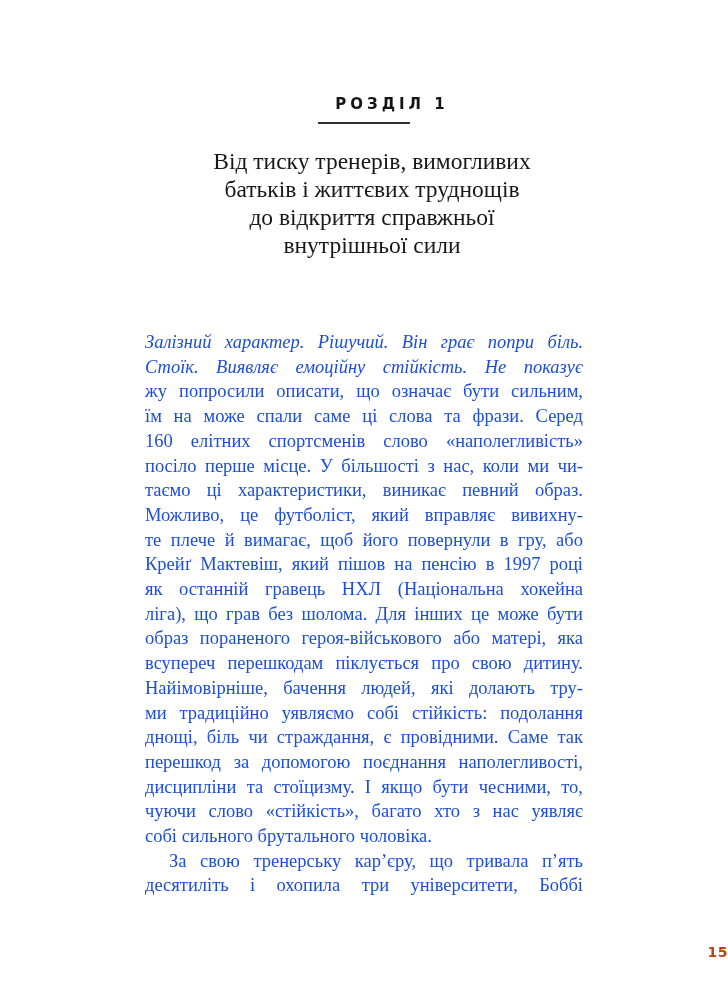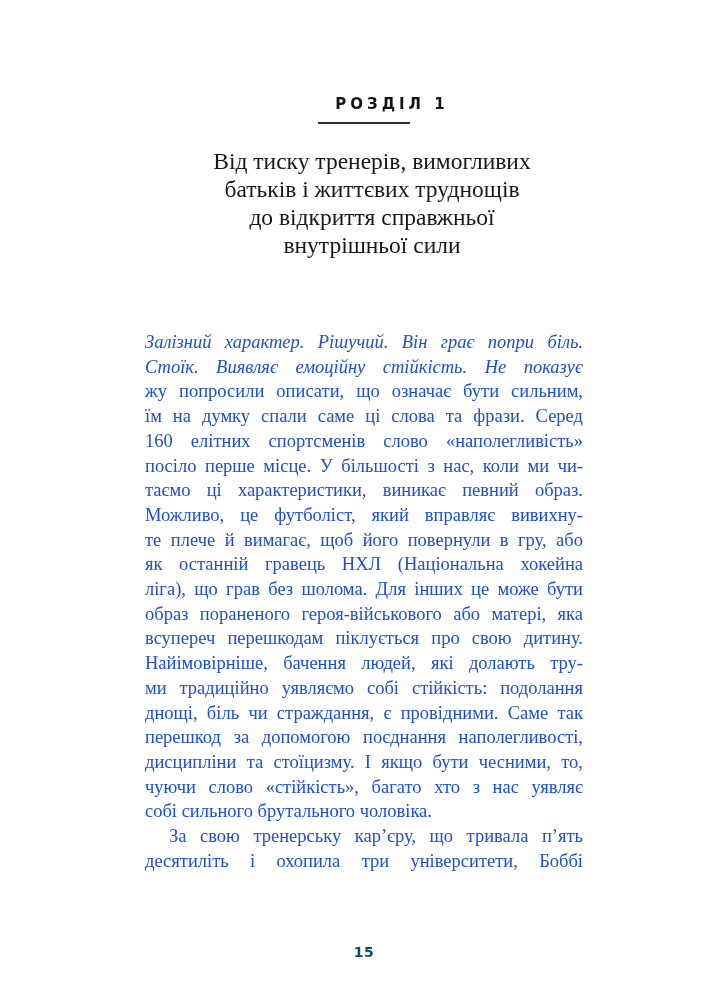--- a/index.html
+++ b/index.html
@@ -77,26 +77,26 @@
   }
   .italic {
     font-style: italic;
   }
   
   .page-number {
     position: absolute;
     top: 944px;
     left: 0;
     width: 100%;
-    text-align: center;
+    text-align: right;
     font-family: "DejaVu Sans", "Liberation Sans", sans-serif;
     font-weight: 700;
     font-size: 14px;
     letter-spacing: 0.5px;
-    color: #0c4a6e;
+    color: #c2410c;
   }
 </style>
 </head>
 <body>
 
 <div class="page">
 
   <div class="chapter-label">РОЗДІЛ 1</div>
 
   <div class="chapter-rule"></div>
@@ -105,26 +105,27 @@
       <div>Від тиску тренерів, вимогливих</div>
       <div>батьків і життєвих труднощів</div>
       <div>до відкриття справжньої</div>
       <div>внутрішньої сили</div>
     </h1>
 
   <div class="body-text" id="bodyText">
       <div class="line"><span class="italic">Залізний характер. Рішучий. Він грає попри біль.</span></div>
       <div class="line"><span class="italic">Стоїк. Виявляє емоційну стійкість. Не показує</span></div>
       <div class="line"><span>жу попросили описати, що означає бути сильним,</span></div>
-      <div class="line"><span>їм на думку спали саме ці слова та фрази. Серед</span></div>
+      <div class="line"><span>їм на може спали саме ці слова та фрази. Серед</span></div>
       <div class="line"><span>160 елітних спортсменів слово «наполегливість»</span></div>
       <div class="line"><span>посіло перше місце. У більшості з нас, коли ми чи-</span></div>
       <div class="line"><span>таємо ці характеристики, виникає певний образ.</span></div>
       <div class="line"><span>Можливо, це футболіст, який вправляє вивихну-</span></div>
       <div class="line"><span>те плече й вимагає, щоб його повернули в гру, або</span></div>
+      <div class="line"><span>Крейґ Мактевіш, який пішов на пенсію в 1997 році</span></div>
       <div class="line"><span>як останній гравець НХЛ (Національна хокейна</span></div>
       <div class="line"><span>ліга), що грав без шолома. Для інших це може бути</span></div>
       <div class="line"><span>образ пораненого героя-військового або матері, яка</span></div>
       <div class="line"><span>всупереч перешкодам піклується про свою дитину.</span></div>
       <div class="line"><span>Найімовірніше, бачення людей, які долають тру-</span></div>
       <div class="line"><span>ми традиційно уявляємо собі стійкість: подолання</span></div>
       <div class="line"><span>днощі, біль чи страждання, є провідними. Саме так</span></div>
       <div class="line"><span>перешкод за допомогою поєднання наполегливості,</span></div>
       <div class="line"><span>дисципліни та стоїцизму. І якщо бути чесними, то,</span></div>
       <div class="line"><span>чуючи слово «стійкість», багато хто з нас уявляє</span></div>

